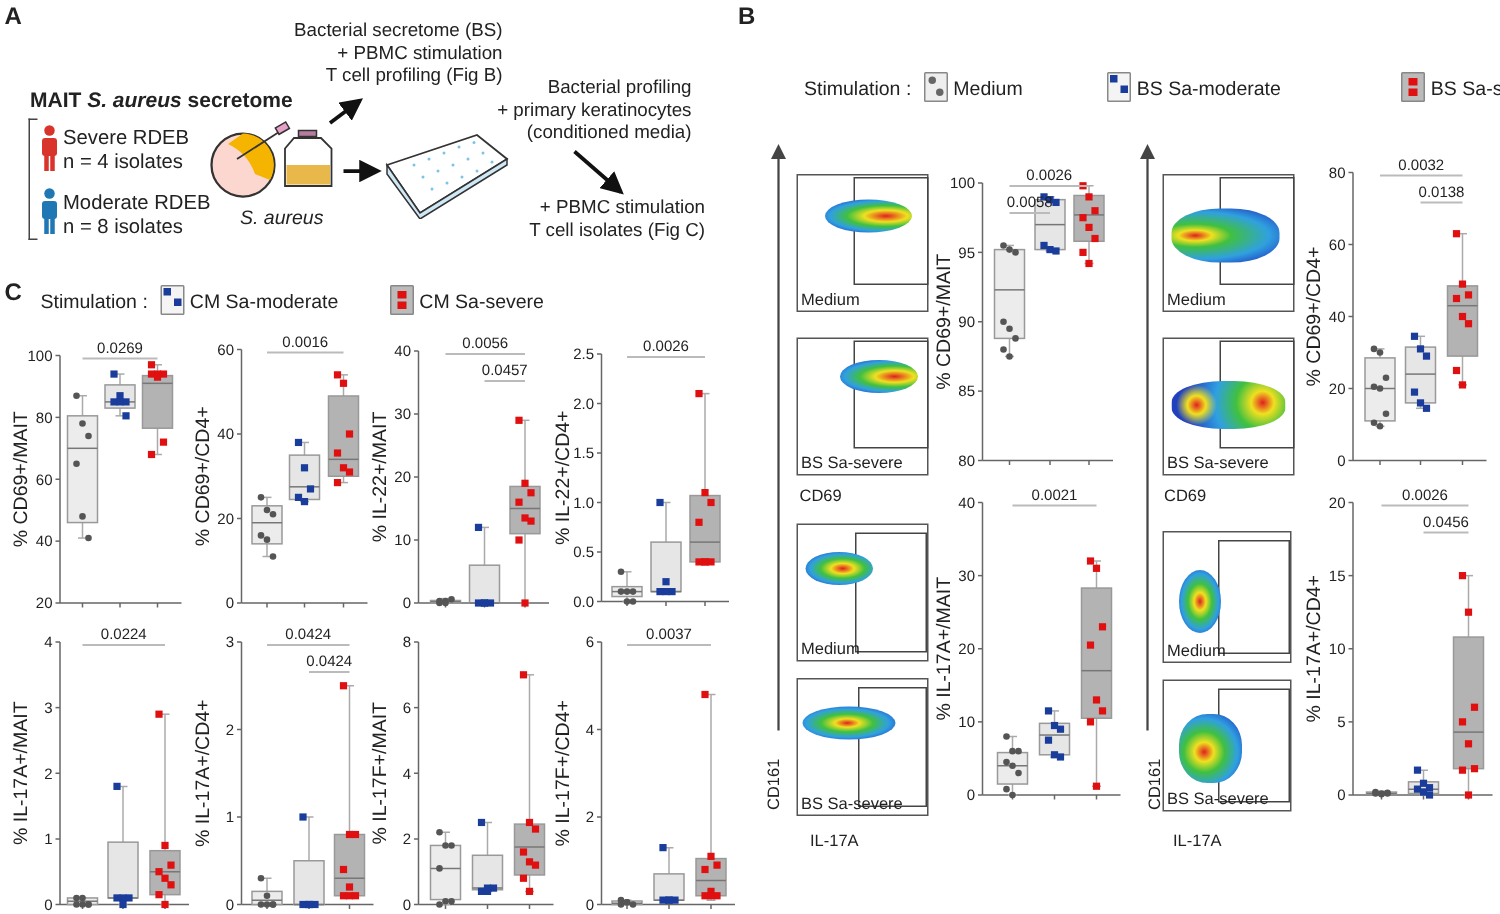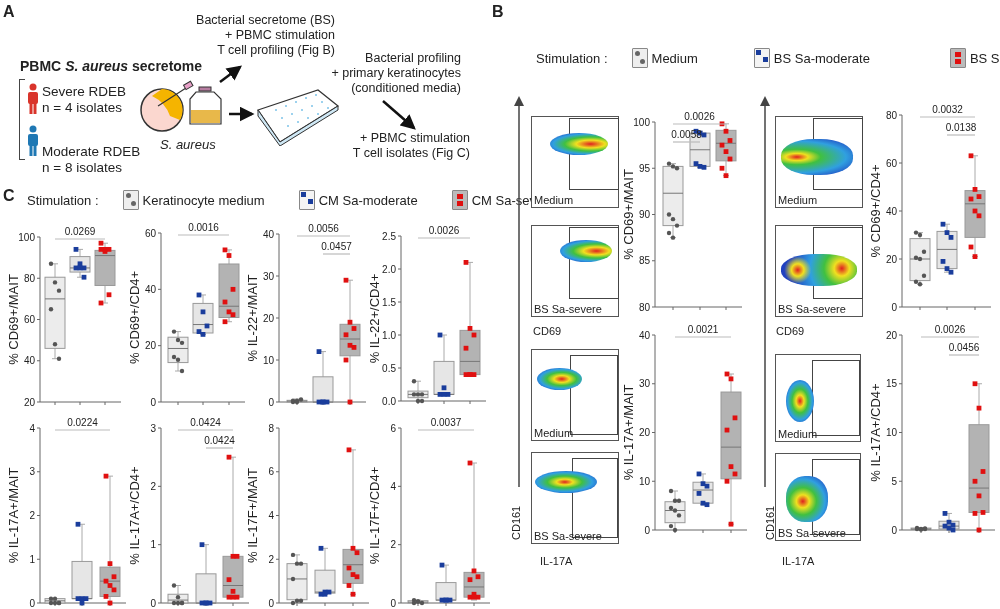--- a/index.html
+++ b/index.html
@@ -1,54 +1,54 @@
 <!DOCTYPE html>
 <html><head>
 <meta charset="utf-8">
 <style>
   * { box-sizing: border-box; margin: 0; padding: 0; }
   body { width: 1000px; height: 609px; background: #fff; position: relative; overflow: hidden; font-family: "Liberation Sans", sans-serif; color: #222; }
   .abs { position: absolute; }
   .panel-letter { font-weight: bold; font-size: 16px; }
   .t { font-size: 12.5px; line-height: 15px; text-align: right; white-space: nowrap; }
   .legend { position: absolute; font-size: 13px; display: flex; align-items: center; white-space: nowrap; }
-  .legend .lbl { margin-right: 24px; text-align: center; }
+  .legend .lbl { margin-right: 8px; text-align: center; }
   .leg-box { width: 16px; height: 20px; border: 1px solid #888; margin-right: 4px; position: relative; display: inline-block; border-radius: 1px; }
   .leg-item { display: flex; align-items: center; margin-right: 34px; }
   svg text { font-family: "Liberation Sans", sans-serif; }
   .flow { position: absolute; border: 1px solid #555; background: #fff; }
   .flow .gate { position: absolute; border: 1px solid #444; }
   .flow .flabel { position: absolute; font-size: 11px; bottom: 1px; left: 2px; white-space: nowrap; }
   .axlab { position: absolute; font-size: 11px; white-space: nowrap; }
 </style>
 </head>
 <body>
 
 <div class="abs panel-letter" style="left:3px;top:3px;">A</div>
 <div class="abs" style="left:20px;top:58px;font-size:14px;font-weight:bold;white-space:nowrap;">
-  <span>PBMC </span><i>S. aureus</i><span> secretome</span>
+  <span>MAIT </span><i>S. aureus</i><span> secretome</span>
 </div>
 <div class="abs" style="left:19px;top:79px;width:6px;height:81px;border:1px solid #444;border-right:none;"></div>
 <svg class="abs" style="left:26px;top:83px;" width="14" height="32">
   <circle cx="7" cy="4" r="3.5" fill="#d9342b"></circle>
     <rect x="2" y="9" width="10" height="12" rx="2" fill="#d9342b"></rect>
     <rect x="3.5" y="20" width="3" height="11" fill="#d9342b"></rect>
     <rect x="7.5" y="20" width="3" height="11" fill="#d9342b"></rect>
 </svg>
 <div class="abs" style="left:42px;top:84px;font-size:13.5px;line-height:16px;">
   <div>Severe RDEB</div>
   <div style="font-style:normal">n = 4 isolates</div>
 </div>
 <svg class="abs" style="left:26px;top:125px;" width="14" height="32">
   <circle cx="7" cy="4" r="3.5" fill="#1f78b4"></circle>
     <rect x="2" y="9" width="10" height="12" rx="2" fill="#1f78b4"></rect>
     <rect x="3.5" y="20" width="3" height="11" fill="#1f78b4"></rect>
     <rect x="7.5" y="20" width="3" height="11" fill="#1f78b4"></rect>
 </svg>
-<div class="abs" style="left:42px;top:144px;font-size:13.5px;line-height:16px;">
+<div class="abs" style="left:42px;top:127px;font-size:13.5px;line-height:16px;">
   <div>Moderate RDEB</div>
   <div>n = 8 isolates</div>
 </div>
 <svg class="abs" style="left:140px;top:80px;" width="80" height="60">
   <circle cx="22" cy="30" r="21" fill="#fbd7cf" stroke="#333" stroke-width="1.5"></circle>
   <path d="M22 9 A21 21 0 0 1 40 40 L30 36 Q25 22 12 16 Z" fill="#f5b400"></path>
   <line x1="18" y1="26" x2="46" y2="8" stroke="#333" stroke-width="1.2"></line>
   <rect x="44" y="3" width="8" height="5" fill="#e8a0c8" stroke="#333" transform="rotate(-30 48 5)"></rect>
   <rect x="53" y="30" width="20" height="2" fill="none"></rect>
 </svg>
@@ -100,27 +100,20 @@
   <div>(conditioned media)</div>
 </div>
 <div class="abs t" style="left:340px;top:131px;width:130px;">
   <div>+ PBMC stimulation</div>
   <div>T cell isolates (Fig C)</div>
 </div>
 
 <div class="abs panel-letter" style="left:3px;top:187px;">C</div>
 <div class="legend" style="left:27px;top:190px;">
   <span class="lbl">Stimulation :</span>
-  <span class="leg-item">
-      <span class="leg-box" style="background:#eee">
-        <i style="position:absolute;left:2px;top:2px;width:5px;height:5px;border-radius:50%;background:#666"></i>
-        <i style="position:absolute;right:2px;bottom:3px;width:5px;height:5px;border-radius:50%;background:#666"></i>
-      </span>
-      <span>Keratinocyte medium</span>
-    </span>
   <span class="leg-item">
       <span class="leg-box" style="background:#f4f4f4">
         <i style="position:absolute;left:1px;top:1px;width:5px;height:5px;background:#1a3d9c"></i>
         <i style="position:absolute;right:1px;bottom:5px;width:5px;height:5px;background:#1a3d9c"></i>
       </span>
       <span>CM Sa-moderate</span>
     </span>
   <span class="leg-item">
       <span class="leg-box" style="background:#bbb">
         <i style="position:absolute;left:4px;top:3px;width:6px;height:5px;background:#e01010"></i>

